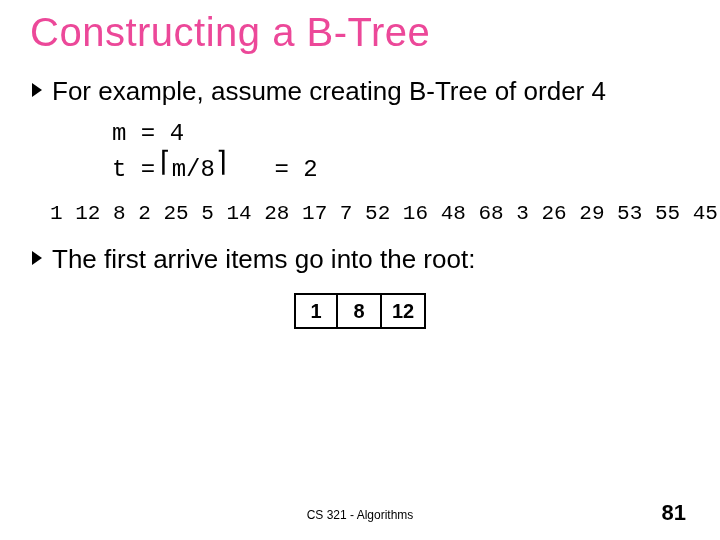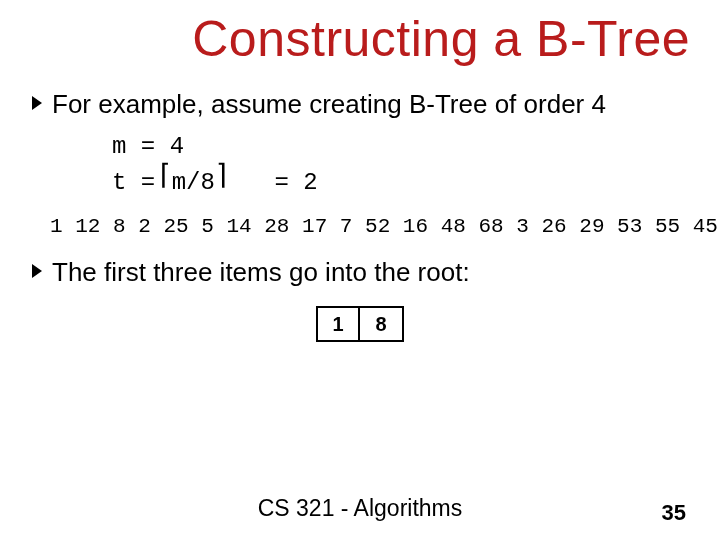--- a/index.html
+++ b/index.html
@@ -11,23 +11,23 @@
     position: relative;
     overflow: hidden;
   }
   .slide {
     width: 100%;
     height: 100%;
     padding: 10px 30px 0 30px;
     position: relative;
   }
   .title {
-    text-align: right;
-    font-size: 50px;
-    color: #b91c1c;
+    text-align: left;
+    font-size: 40px;
+    color: #ec4899;
     font-weight: normal;
     margin-bottom: 20px;
     letter-spacing: 0.5px;
   }
   .bullet-row {
     display: flex;
     align-items: flex-start;
     margin-bottom: 8px;
     text-align: right;
   }
@@ -92,21 +92,21 @@
     font-size: 20px;
     font-weight: bold;
   }
   .btree-cell + .btree-cell { border-left: none; }
   .footer-center {
     position: absolute;
     bottom: 18px;
     left: 0;
     width: 100%;
     text-align: center;
-    font-size: 23px;
+    font-size: 12px;
     color: #000;
   }
   .footer-right {
     position: absolute;
     bottom: 14px;
     right: 34px;
     font-size: 22px;
     font-weight: bold;
     color: #000;
   }
@@ -150,24 +150,25 @@
 
 
   <div class="keys-sequence">1 12 8 2 25 5 14 28 17 7 52 16 48 68 3 26 29 53 55 45</div>
 
   <div class="bullet-row">
     <span class="bullet-icon">
       <svg width="14" height="18" viewBox="0 0 14 18">
           <polygon points="2,2 12,9 2,16" fill="#000"></polygon>
         </svg>
     </span>
-    <span class="bullet-text">The first three items go into the root:</span>
+    <span class="bullet-text">The first arrive items go into the root:</span>
   </div>
 
   <div class="btree-row">
     <div class="btree-cell">1</div>
     <div class="btree-cell">8</div>
+    <div class="btree-cell">12</div>
   </div>
 
   <div class="footer-center">CS 321 - Algorithms</div>
-  <div class="footer-right">35</div>
+  <div class="footer-right">81</div>
 
 </div>
 
 </body></html>

